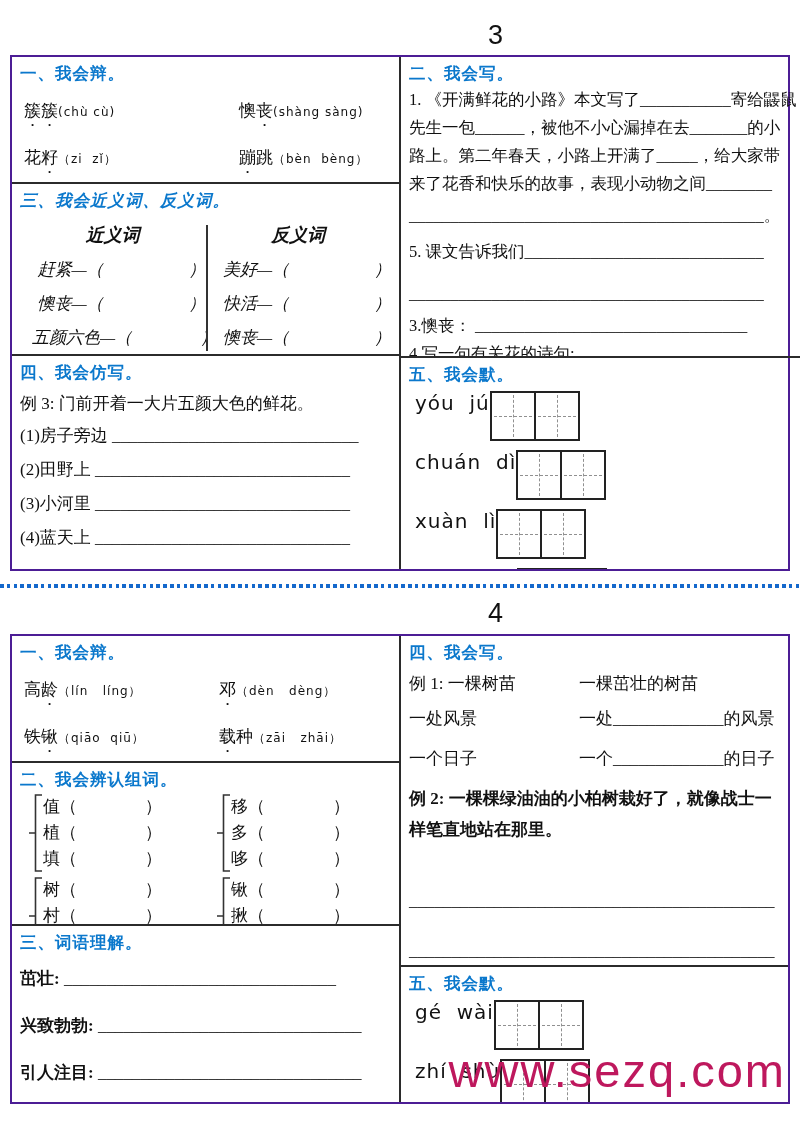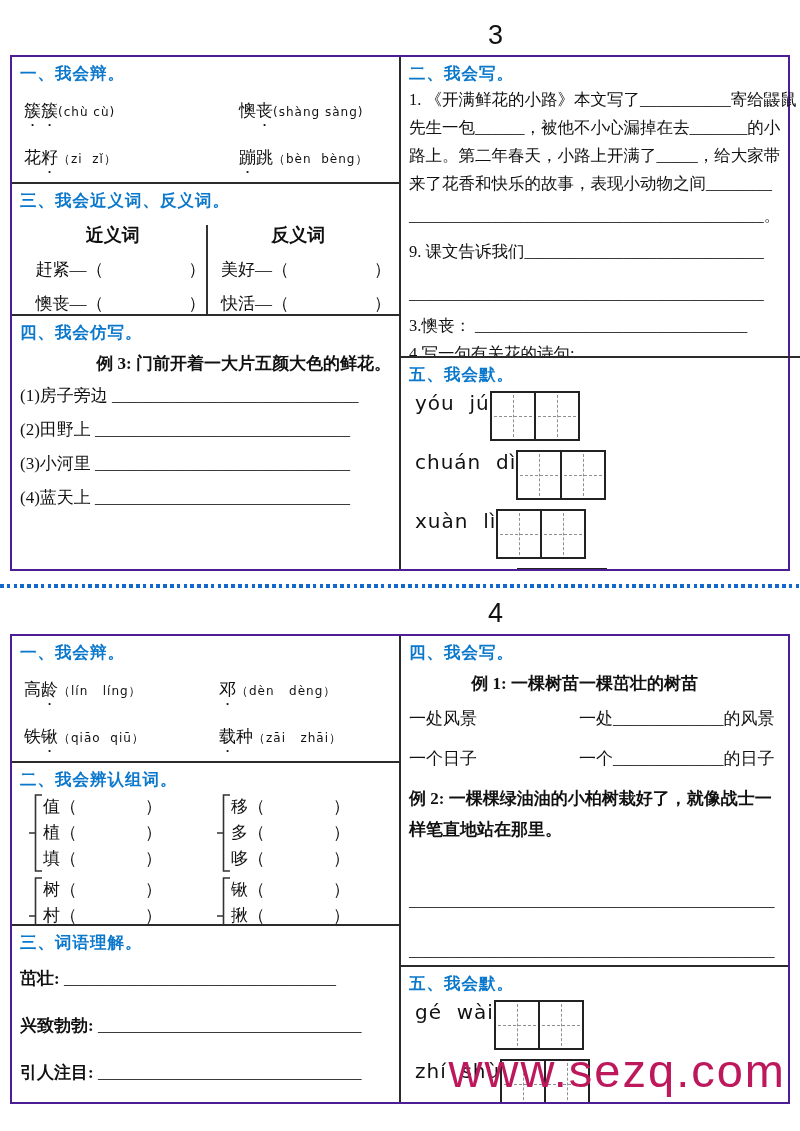--- a/index.html
+++ b/index.html
@@ -52,21 +52,21 @@
   
   .syn-wrap { position:relative; margin-top:4px; }
   .syn-vdiv { position:absolute; left:50%; top:8px; bottom:4px; border-left:2px solid #333; }
   .syn-cols { display:flex; }
   .syn-col { width:50%; }
   .syn-head { text-align:center; font-weight:bold; font-size:18px; line-height:36px; }
   .syn-row { font-size:17px; line-height:34px; padding-left:12px; white-space:nowrap;text-align:right; }
   .syn-col.r .syn-row { }
 
   
-  .ex-line { font-weight:bold; font-size:17px; line-height:30px; margin-top:4px; white-space:nowrap;text-align:right; }
+  .ex-line { font-weight:normal; font-size:17px; line-height:30px; margin-top:4px; white-space:nowrap; }
   .fw-item { font-size:17px; line-height:34px; white-space:nowrap; }
 
   
   .pin-grid { display:flex; flex-wrap:wrap; column-gap:40px; row-gap:9px; padding:4px 2px 0 6px; }
   .pgroup { display:flex; flex-direction:row; }
   .plabel {
     font-family:"DejaVu Sans",sans-serif; font-size:20px; letter-spacing:1px;
     text-align:center; line-height:24px; white-space:pre; margin-bottom:3px;
   }
   .tbox-pair { display:flex; }
@@ -120,21 +120,21 @@
       <div class="sec bb" style="height:127px;">
         <div class="hd">一、我会辩。</div>
         <div class="pick-grid">
           <div class="pick"><span></span><span class="dotted-ch">簇簇</span><span></span><span class="py">(chù cù)</span></div>
           <div class="pick"><span>懊</span><span class="dotted-ch">丧</span><span></span><span class="py">(shàng sàng)</span></div>
           <div class="pick"><span>花</span><span class="dotted-ch">籽</span><span></span><span class="py">（zi  zǐ）</span></div>
           <div class="pick"><span></span><span class="dotted-ch">蹦</span><span>跳</span><span class="py">（bèn  bèng）</span></div>
         </div>
       </div>
 
-      <div class="sec bb" style="height:132px;">
+      <div class="sec bb" style="height:172px;font-style:italic;">
         <div class="hd">三、我会近义词、反义词。</div>
         <div class="syn-wrap">
           <div class="syn-vdiv"></div>
           <div class="syn-cols">
             <div class="syn-col l">
               <div class="syn-head">近义词</div>
               <div class="syn-row">赶紧—（　　　　　）</div>
               <div class="syn-row">懊丧—（　　　　　）</div>
               <div class="syn-row">五颜六色—（　　　　）</div>
             </div>
@@ -160,21 +160,21 @@
     </div>
     <div class="col right">
 
       <div class="sec bb wr" style="height:301px;">
         <div class="hd">二、我会写。</div>
         <div class="ln">1. 《开满鲜花的小路》本文写了___________寄给鼹鼠</div>
         <div class="ln">先生一包______，被他不小心漏掉在去_______的小</div>
         <div class="ln">路上。第二年春天，小路上开满了_____，给大家带</div>
         <div class="ln">来了花香和快乐的故事，表现小动物之间________</div>
         <div class="ln mt4">___________________________________________。</div>
-        <div class="ln mt8">9. 课文告诉我们_____________________________</div>
+        <div class="ln mt8">5. 课文告诉我们_____________________________</div>
         <div class="ln mt14">___________________________________________</div>
         <div class="ln mt4">3.懊丧： _________________________________</div>
         <div class="ln">4.写一句有关花的诗句: _____________________</div>
 
       </div>
 
       <div class="sec" style="height:211px;">
         <div class="hd">五、我会默。</div>
         <div class="pin-grid">
           <div class="pgroup">

